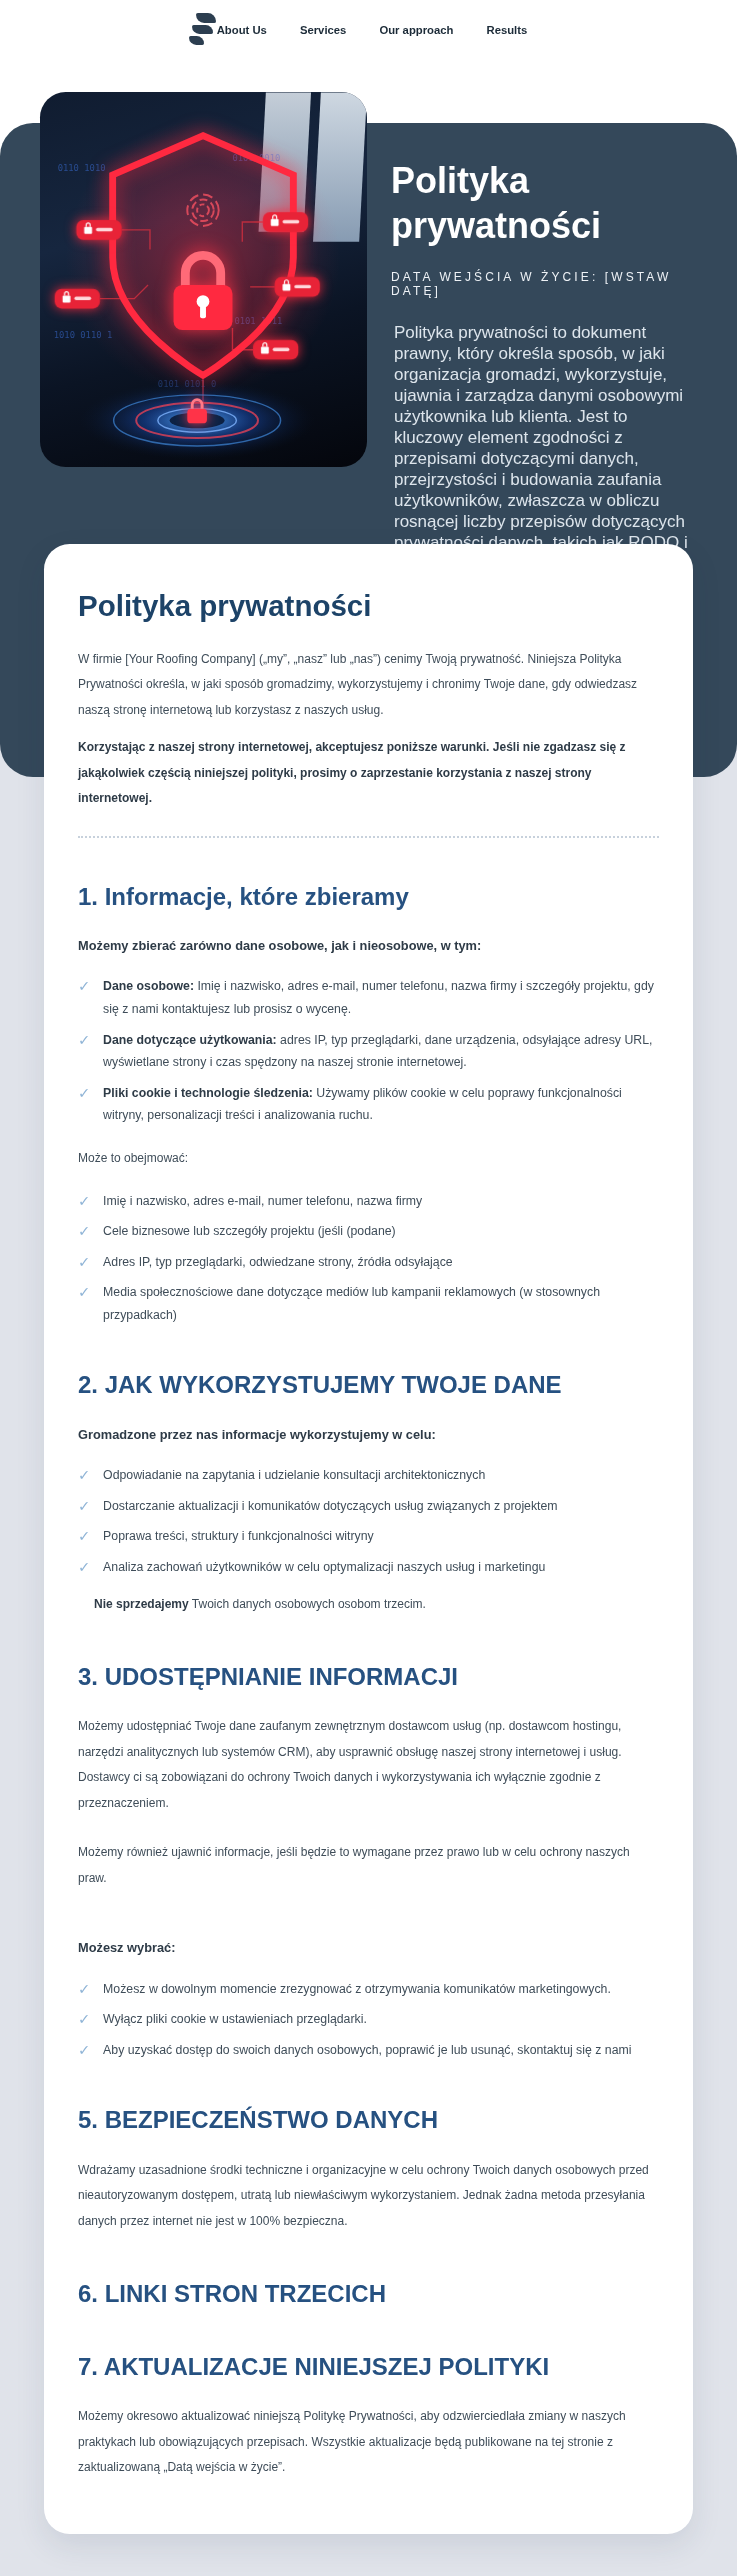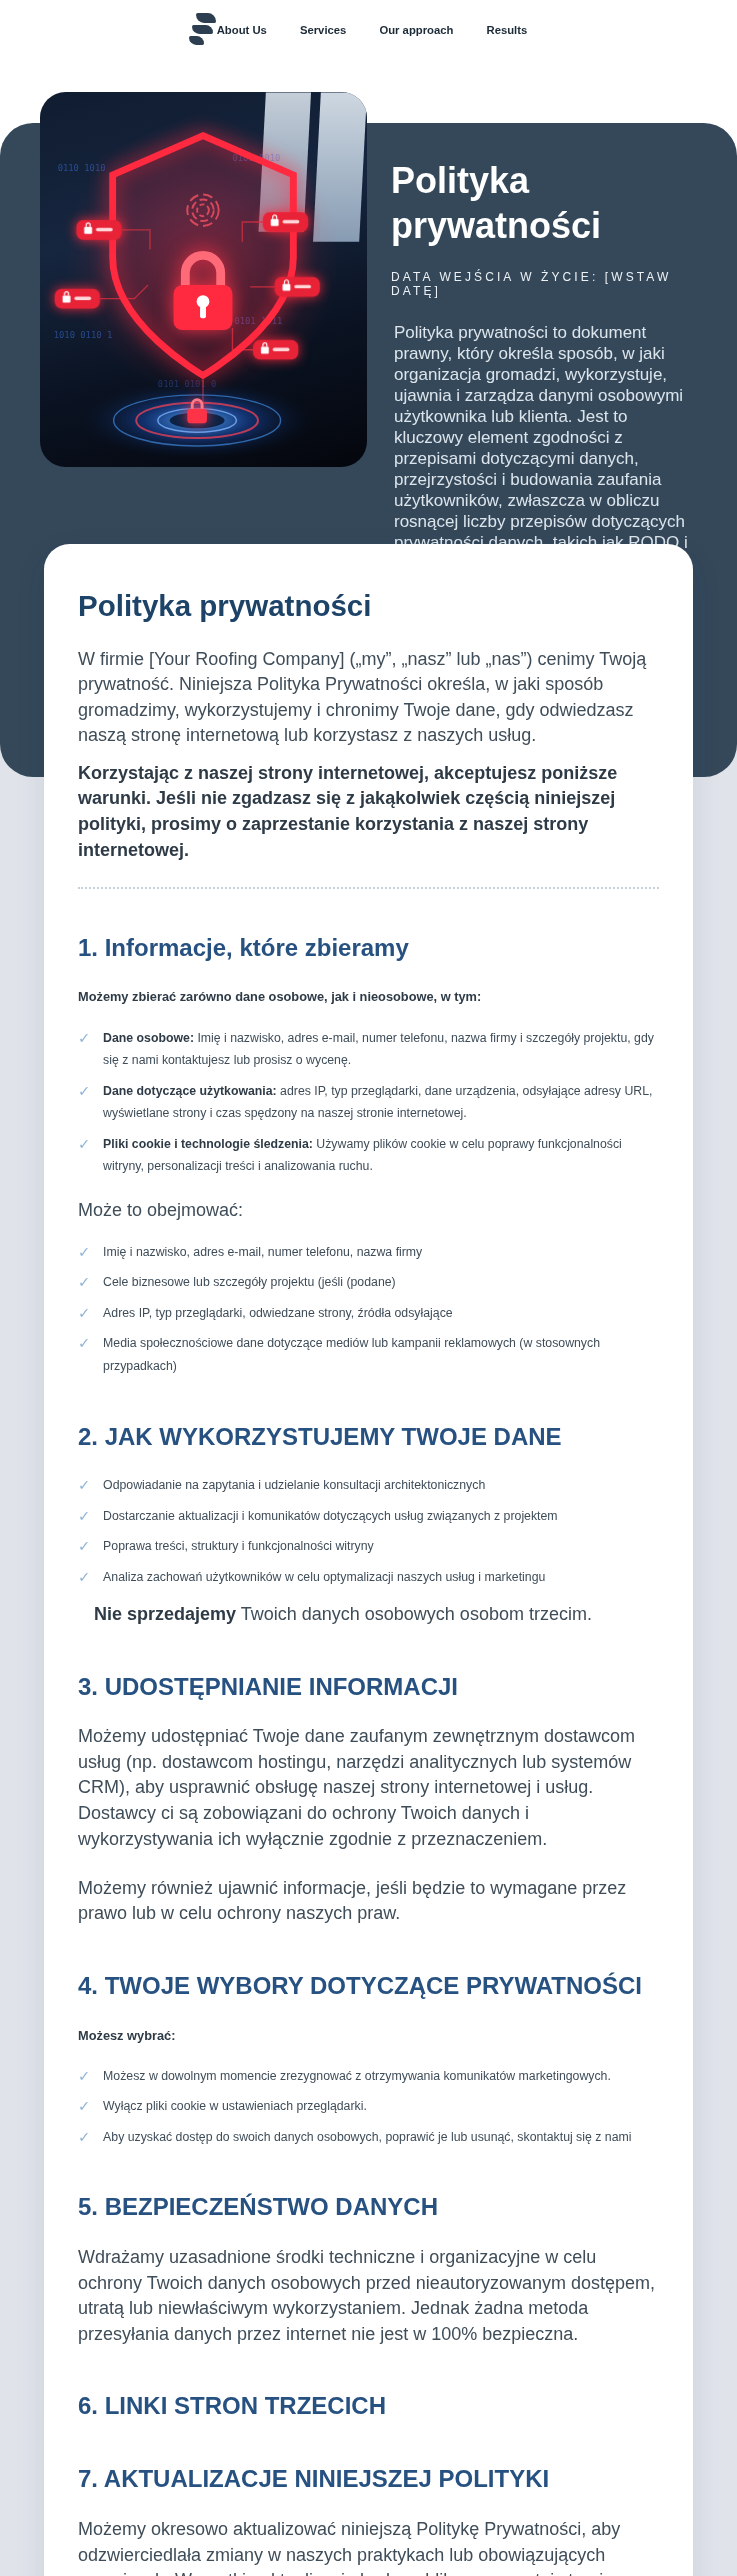--- a/index.html
+++ b/index.html
@@ -22,21 +22,21 @@
   .hero-text{position:absolute;left:391px;top:35px;width:307px;}
   .hero-title{color:#fff;font-size:36px;font-weight:700;line-height:1.26;margin:0 0 21.6px;width:285px;}
   .hero-date{color:#eef2f6;font-size:12px;letter-spacing:3.1px;margin:0 0 23.6px;font-weight:500;}
   .hero-desc{color:#dde5ec;font-size:17px;line-height:21px;margin:3px;}
 
   
   .gray-band{position:relative;margin-top:-35px;padding-top:35px;background:#e0e3ea;padding-bottom:47px;}
   .card{position:relative;z-index:2;width:649px;margin:-233px auto 0;background:#fff;border-radius:25.6px;
         padding:45px 34px 41px;box-sizing:border-box;box-shadow:0 11.8px 29.5px rgba(25,45,75,.10);}
   .card-title{color:#1d4368;font-size:29.5px;font-weight:700;margin:0 0 23.6px;}
-  .p{font-size:18px;line-height:25.6px;margin:0 0 11.8px;color:#3f4d59;}
+  .p{font-size:12px;line-height:25.6px;margin:0 0 11.8px;color:#3f4d59;}
   .p-bold{font-weight:700;color:#2e3b47;}
   .divider{border-top:2px dotted #c7d1dc;margin:23.6px 0 0;height:0;}
   .section{margin-top:45px;}
   .section h2{color:#265181;font-size:24px;font-weight:700;margin:0 0 23.6px;}
   .lead{font-weight:700;color:#2e3b47;font-size:12.8px;margin:0 0 17.7px;line-height:23.6px;}
   ul.checks{list-style:none;margin:0;padding:0;}
   ul.checks li{display:flex;font-size:12.3px;line-height:22.6px;margin-bottom:7.9px;}
   .check{color:#8fb4d6;font-weight:700;font-size:14.7px;margin-right:12.8px;flex:0 0 auto;line-height:22.6px;}
   ul.checks b{color:#2e3b47;}
   .sub-lead{margin:19.7px 0 17.7px;}
@@ -212,20 +212,21 @@
           </li>
       <li>
             <span class="check">✓</span>
             <span>Media społecznościowe dane dotyczące mediów lub kampanii reklamowych (w stosownych przypadkach)</span>
           </li>
     </ul>
   </section>
 
   <section class="section">
     <h2>2. JAK WYKORZYSTUJEMY TWOJE DANE</h2>
+    <p class="lead">Gromadzone przez nas informacje wykorzystujemy w celu:</p>
     <ul class="checks">
       <li>
             <span class="check">✓</span>
             <span>Odpowiadanie na zapytania i udzielanie konsultacji architektonicznych</span>
           </li>
       <li>
             <span class="check">✓</span>
             <span>Dostarczanie aktualizacji i komunikatów dotyczących usług związanych z projektem</span>
           </li>
       <li>
@@ -240,21 +241,20 @@
     <p class="p note"><b class="p-bold">Nie sprzedajemy</b><span> Twoich danych osobowych osobom trzecim.</span></p>
   </section>
 
   <section class="section">
     <h2>3. UDOSTĘPNIANIE INFORMACJI</h2>
     <p class="p">Możemy udostępniać Twoje dane zaufanym zewnętrznym dostawcom usług (np. dostawcom hostingu, narzędzi analitycznych lub systemów CRM), aby usprawnić obsługę naszej strony internetowej i usług. Dostawcy ci są zobowiązani do ochrony Twoich danych i wykorzystywania ich wyłącznie zgodnie z przeznaczeniem.</p>
     <p class="p" style="margin-top:23.6px;">Możemy również ujawnić informacje, jeśli będzie to wymagane przez prawo lub w celu ochrony naszych praw.</p>
   </section>
 
   <section class="section">
-    <h2>4. TWOJE WYBORY DOTYCZĄCE PRYWATNOŚCI</h2>
     <p class="lead">Możesz wybrać:</p>
     <ul class="checks">
       <li>
             <span class="check">✓</span>
             <span>Możesz w dowolnym momencie zrezygnować z otrzymywania komunikatów marketingowych.</span>
           </li>
       <li>
             <span class="check">✓</span>
             <span>Wyłącz pliki cookie w ustawieniach przeglądarki.</span>
           </li>

